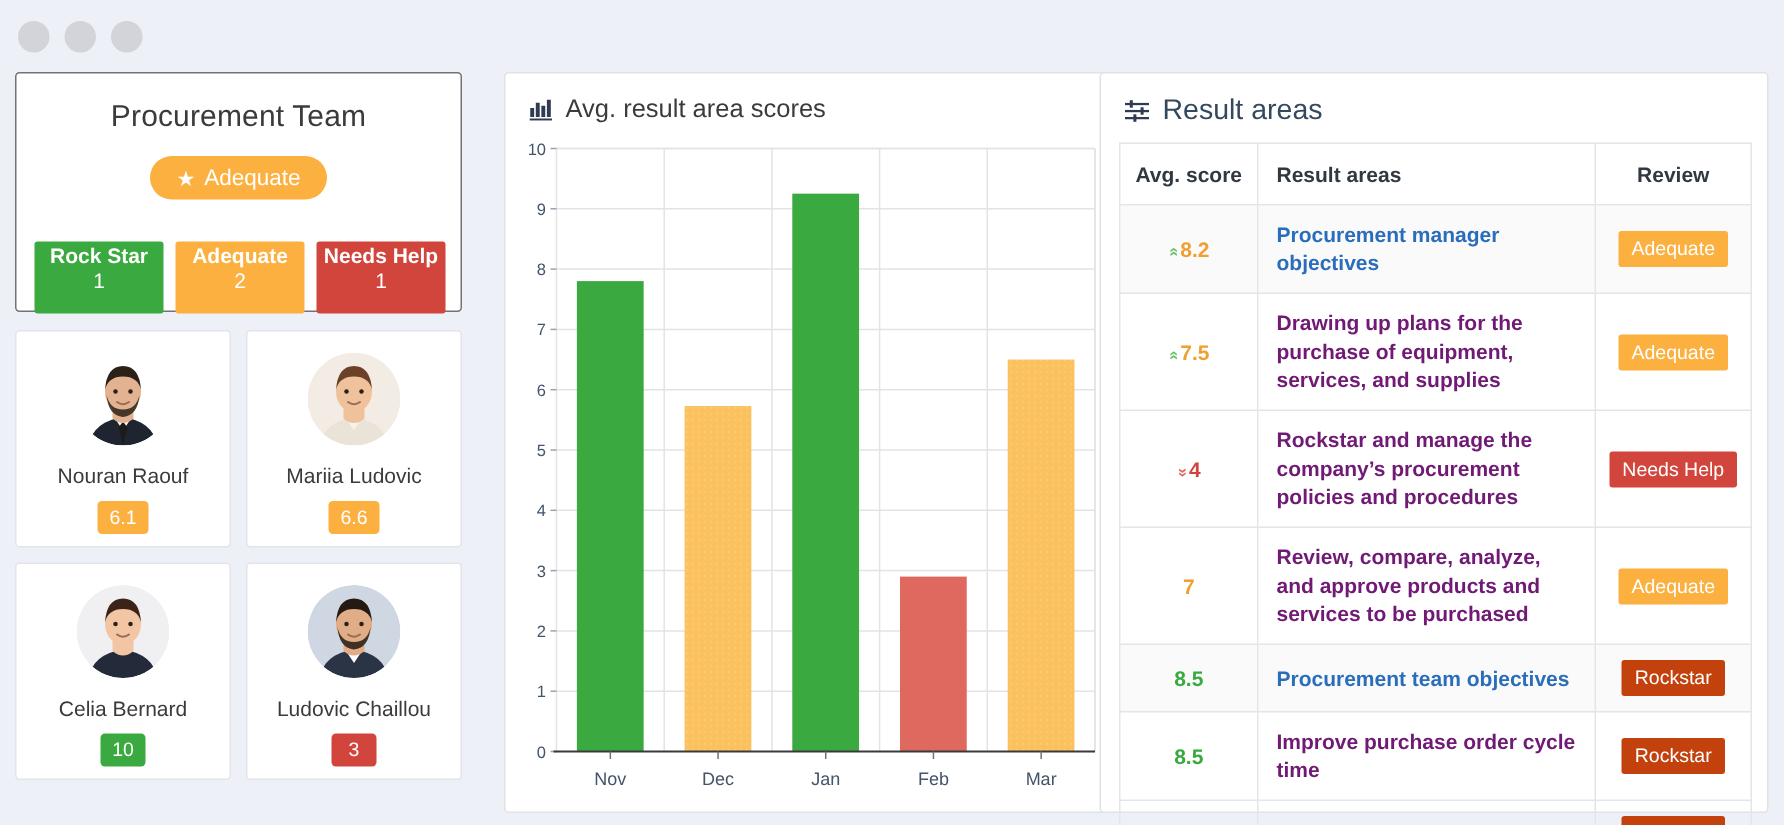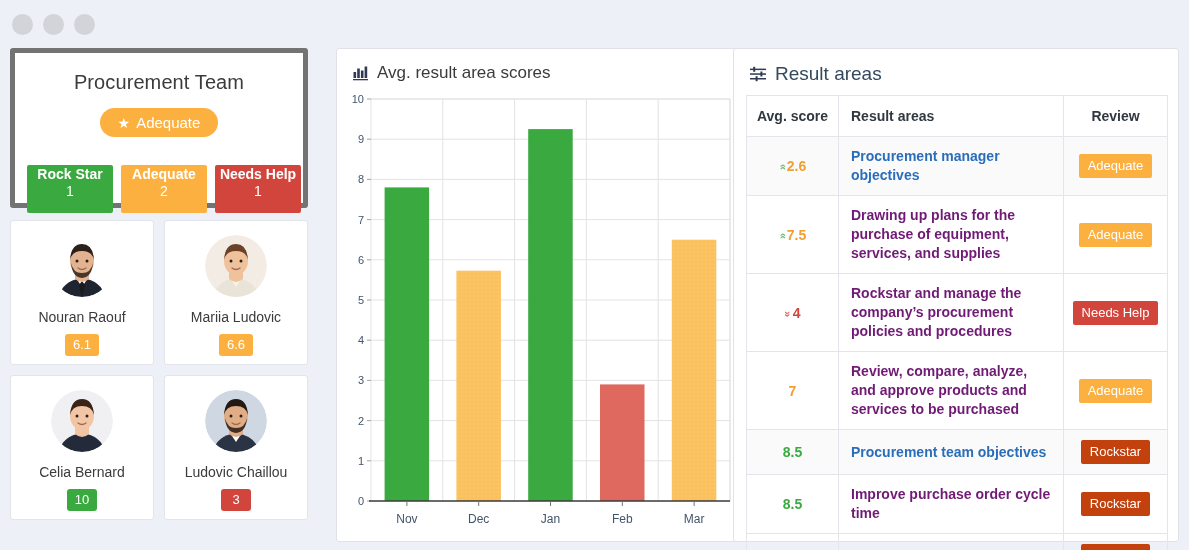--- a/index.html
+++ b/index.html
@@ -32,21 +32,21 @@
     border: 1px solid #e0e2e8;
     border-radius: 3px;
   }
   #panel-team  { left: 10px;  top: 48px; width: 298px; height: 494px; border: none; background: transparent; }
   #panel-chart { left: 336px; top: 48px; width: 429px; height: 494px; }
   #panel-result{ left: 733px; top: 48px; width: 446px; height: 494px; }
 
   
   .team-card {
     position: absolute; left: 0; top: 0; width: 298px; height: 160px;
-    background: #fff; border: 5px solid #737373; border-radius: 3px;
+    background: #fff; border: 1px solid #737373; border-radius: 3px;
   }
   .team-title {
     text-align: center; font-size: 20px; color: #3b3b3b;
     font-weight: 400; padding-top: 18px; letter-spacing: .1px;
   }
   .pill-wrap { display: flex; justify-content: center; margin-top: 14px; }
   .pill {
     display: inline-flex; align-items: center; gap: 6px;
     background: #fbb040; color: #fff;
     padding: 7px 18px; border-radius: 16px;
@@ -397,21 +397,21 @@
     <table id="ra-table">
       <thead>
         <tr>
           <th class="col-score">Avg. score</th>
           <th class="col-area">Result areas</th>
           <th class="col-review">Review</th>
         </tr>
       </thead>
       <tbody id="ra-body">
           <tr class="parent-row">
-            <td class="score s-orange"><span class="arrow a-up" style="display: inline-block; transform: rotate(-90deg);">»</span><span>2.6</span></td>
+            <td class="score s-orange"><span class="arrow a-up" style="display: inline-block; transform: rotate(-90deg);">»</span><span>8.2</span></td>
             <td class="area bold">Procurement manager objectives</td>
             <td class="review"><span class="tag t-adequate">Adequate</span></td>
           </tr>
           <tr>
             <td class="score s-orange"><span class="arrow a-up" style="display: inline-block; transform: rotate(-90deg);">»</span><span>7.5</span></td>
             <td class="area">Drawing up plans for the purchase of equipment, services, and supplies</td>
             <td class="review"><span class="tag t-adequate">Adequate</span></td>
           </tr>
           <tr>
             <td class="score s-red"><span class="arrow a-down" style="display: inline-block; transform: rotate(90deg);">»</span><span>4</span></td>

